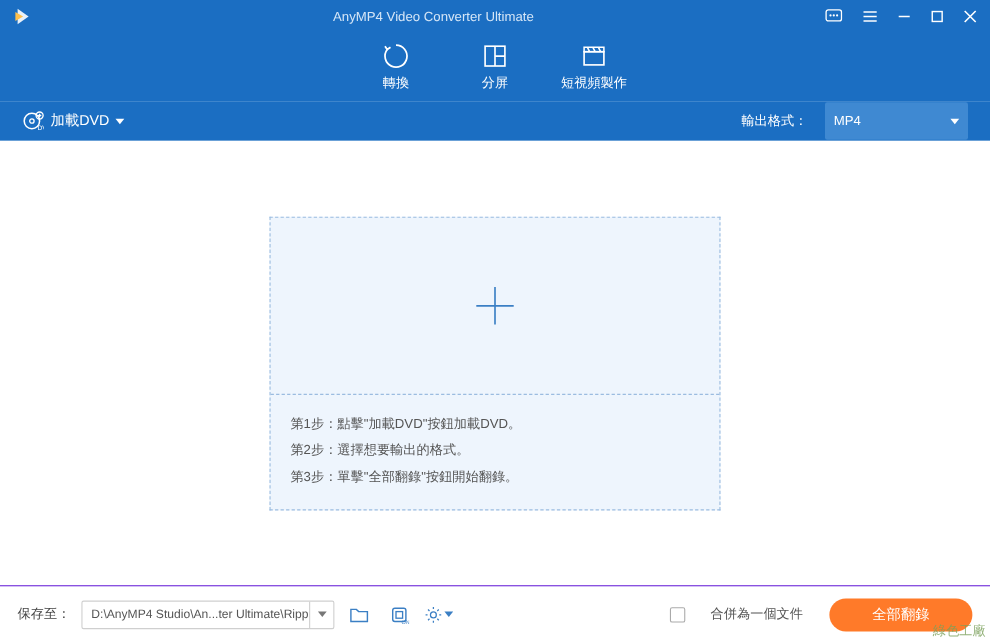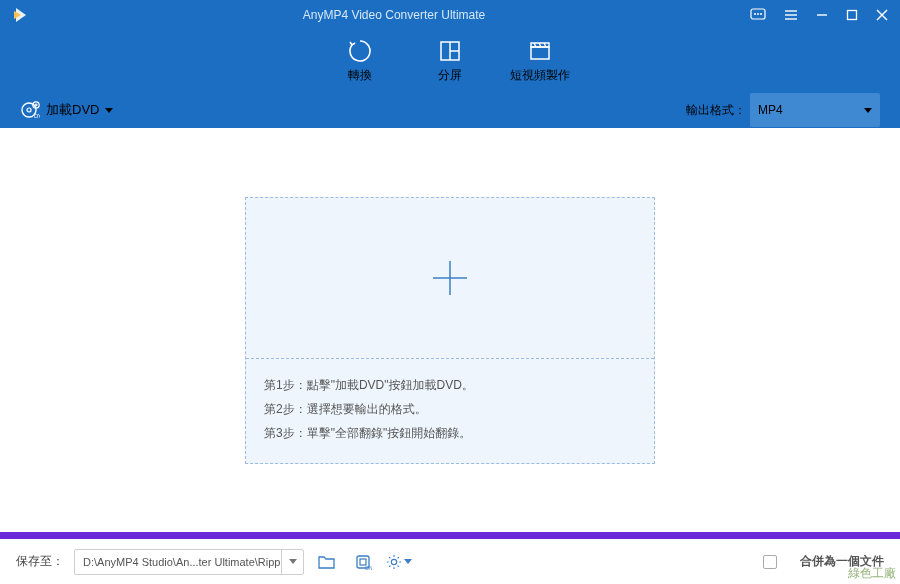--- a/index.html
+++ b/index.html
@@ -5,46 +5,46 @@
 * { margin: 0; padding: 0; box-sizing: border-box; font-family: "Microsoft YaHei", "PingFang SC", Arial, sans-serif; }
 body { width: 900px; height: 584px; background: #fff; overflow: hidden; position: relative; }
 
 .titlebar { height: 30px; background: #1b6ec2; display: flex; align-items: center; padding: 0 12px; color: #fff; text-align: center; }
 .titlebar .logo { width: 18px; height: 18px; margin-right: 8px; display: flex; align-items: center; }
 .titlebar .title { font-size: 12px; flex: 1; color: #d5e6f7; }
 .titlebar .win-controls { display: flex; gap: 18px; align-items: center; }
 .titlebar .win-controls span { cursor: pointer; display: flex; }
 
 .toolbar { height: 62px; background: #1b6ec2; display: flex; justify-content: center; align-items: stretch; }
-.toolbar .tab { width: 90px; display: flex; flex-direction: column; align-items: center; justify-content: center; color: #000000; cursor: pointer; gap: 4px; }
+.toolbar .tab { width: 90px; display: flex; flex-direction: column; align-items: center; justify-content: center; color: #ffffff; cursor: pointer; gap: 4px; }
 .toolbar .tab.active { background: #3f89d2; }
 .toolbar .tab .icon { height: 24px; display: flex; align-items: center; }
 .toolbar .tab .label { font-size: 12px; }
 
-.subbar { height: 36px; background: #1b6ec2; display: flex; align-items: center; padding: 0 20px; color: #000000; }
+.subbar { height: 36px; background: #1b6ec2; display: flex; align-items: center; padding: 0 20px; color: #ffffff; }
 .subbar .load-dvd { display: flex; align-items: center; gap: 6px; cursor: pointer; font-size: 13px; }
 .subbar .spacer { flex: 1; }
-.subbar .outfmt-label { font-size: 12px; margin-right: 4px; }
+.subbar .outfmt-label { font-size: 12px; margin-right: 16px; }
 .subbar .outfmt-select { width: 130px; height: 22px; background: #3f89d2; border-radius: 2px; display: flex; align-items: center; padding: 17px 8px; font-size: 12px; cursor: pointer; justify-content: space-between; }
 
 .main { position: absolute; top: 128px; bottom: 52px; left: 0; right: 0; background: #fff; display: flex; align-items: center; justify-content: center; }
 .dropzone { width: 410px; border: 1.5px dashed #9bbce0; background: #eef5fd; }
 .dropzone .plus-area { height: 160px; display: flex; align-items: center; justify-content: center; }
 .dropzone .plus { font-size: 40px; font-weight: 200; color: #3b7fc4; cursor: pointer; }
 .dropzone .steps { border-top: 1.5px dashed #9bbce0; padding: 14px 18px 18px; }
 .dropzone .steps .step { font-size: 12px; color: #555; line-height: 2; }
 
-.footer { position: absolute; bottom: 0; left: 0; right: 0; height: 52px; border-top: 7px solid #6d28d9; background: #fff; display: flex; align-items: center; padding: 0 16px; gap: 10px; }
+.footer { position: absolute; bottom: 0; left: 0; right: 0; height: 52px; border-top: 1px solid #6d28d9; background: #fff; display: flex; align-items: center; padding: 0 16px; gap: 10px; }
 .footer .save-label { font-size: 12px; color: #444; }
 .footer .path-box { width: 230px; height: 26px; border: 1px solid #cfcfcf; border-radius: 2px; display: flex; align-items: center; font-size: 11px; color: #555; }
 .footer .path-box .path-text { flex: 1; padding: 0 8px; white-space: nowrap; overflow: hidden; }
 .footer .path-box .path-drop { width: 22px; border-left: 1px solid #cfcfcf; display: flex; align-items: center; justify-content: center; cursor: pointer; height: 100%; }
 .footer .icon-btn { width: 26px; height: 26px; display: flex; align-items: center; justify-content: center; cursor: pointer; color: #3b7fc4; }
 .footer .spacer { flex: 1; }
-.footer .merge { display: flex; align-items: center; gap: 23px; font-size: 12px; color: #555; cursor: pointer; font-weight: bold; }
+.footer .merge { display: flex; align-items: center; gap: 23px; font-size: 12px; color: #555; cursor: pointer; }
 .footer .merge .checkbox { width: 14px; height: 14px; border: 1px solid #aaa; border-radius: 2px; }
 .footer .rip-btn { width: 130px; height: 30px; background: #ff7a29; color: #fff; border-radius: 15px; display: flex; align-items: center; justify-content: center; font-size: 13px; cursor: pointer; margin-left: 14px; }
 
 .watermark { position: absolute; right: 4px; bottom: 2px; font-size: 12px; color: #7aa05a; opacity: .8; }
 
 svg { display: block; }
 .triangle-down { width: 0; height: 0; border-left: 4px solid transparent; border-right: 4px solid transparent; border-top: 5px solid currentColor; }
 </style>
 </head>
 <body>
@@ -190,15 +190,18 @@
         <circle cx="9" cy="9" r="3" fill="none" stroke="#3b7fc4" stroke-width="1.3"></circle>
         <path d="M9 1 L9 3 M9 15 L9 17 M1 9 L3 9 M15 9 L17 9 M3.5 3.5 L5 5 M13 13 L14.5 14.5 M14.5 3.5 L13 5 M5 13 L3.5 14.5" stroke="#3b7fc4" stroke-width="1.3"></path>
       </svg>
     <span class="triangle-down" style="color:#3b7fc4;margin-left:2px"></span>
   </span>
   <div class="spacer"></div>
   <div class="merge">
     <span class="checkbox"></span>
     <span>合併為一個文件</span>
   </div>
+  <div class="rip-btn">
+    <span>全部翻錄</span>
+  </div>
 </div>
 
 <div class="watermark">綠色工廠</div>
 
 </body></html>

